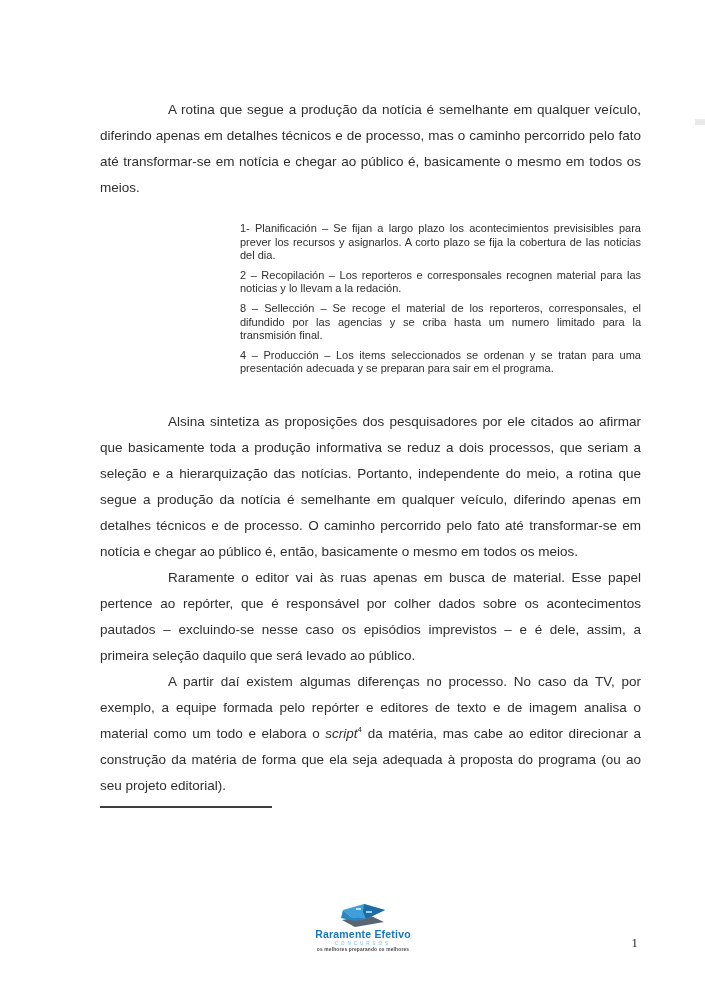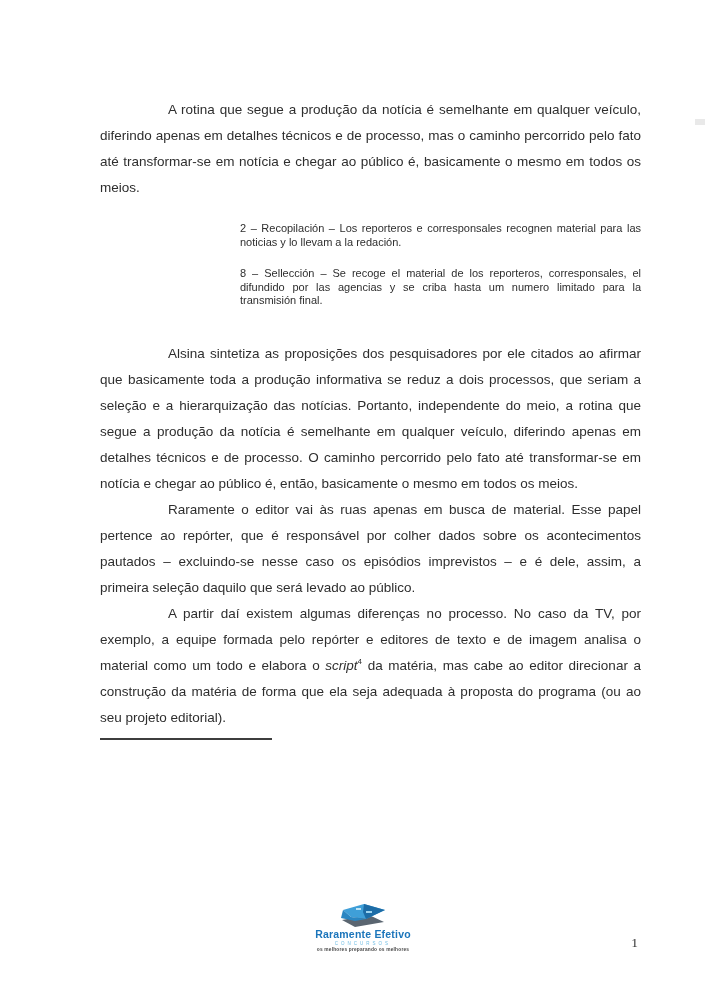--- a/index.html
+++ b/index.html
@@ -25,21 +25,21 @@
   }
   .quote-block {
     margin: 21px 0 33px 140px;
     font-size: 11px;
     line-height: 13.6px;
     text-align: justify;
     text-align-last: left;
     color: #2e2e2e;
   }
   .quote-item { margin: 0; }
-  .quote-item + .quote-item { margin-top: 18px; }
+  .quote-item + .quote-item { margin-top: 6px; }
   .italic-word { font-style: italic; }
   .superscript { font-size: 8px; vertical-align: 6px; line-height: 0; }
   .footnote-rule {
     width: 172px;
     border: 0;
     border-top: 2px solid #3e3e3e;
     margin: 7px 0 0 0;
   }
   .logo {
     position: absolute;
@@ -88,22 +88,24 @@
 </style>
 </head>
 <body>
 
 <div class="page">
 
   <p class="body-para">A rotina que segue a produção da notícia é semelhante em qualquer veículo, diferindo apenas em detalhes técnicos e de processo, mas o caminho percorrido pelo fato até transformar-se em notícia e chegar ao público é, basicamente o mesmo em todos os meios.</p>
 
 
   <div class="quote-block">
+    <p class="quote-item">1- Planificación – Se fijan a largo plazo los acontecimientos previsisibles para prever los recursos y asignarlos. A corto plazo se fija la cobertura de las noticias del dia.</p>
     <p class="quote-item">2 – Recopilación – Los reporteros e corresponsales recognen material para las noticias y lo llevam a la redación.</p>
     <p class="quote-item">8 – Sellección – Se recoge el material de los reporteros, corresponsales, el difundido por las agencias y se criba hasta um numero limitado para la transmisión final.</p>
+    <p class="quote-item">4 – Producción – Los items seleccionados se ordenan y se tratan para uma presentación adecuada y se preparan para sair em el programa.</p>
   </div>
 
   <p class="body-para">Alsina sintetiza as proposições dos pesquisadores por ele citados ao afirmar que basicamente toda a produção informativa se reduz a dois processos, que seriam a seleção e a hierarquização das notícias. Portanto, independente do meio, a rotina que segue a produção da notícia é semelhante em qualquer veículo, diferindo apenas em detalhes técnicos e de processo. O caminho percorrido pelo fato até transformar-se em notícia e chegar ao público é, então, basicamente o mesmo em todos os meios.</p>
 
   <p class="body-para">Raramente o editor vai às ruas apenas em busca de material. Esse papel pertence ao repórter, que é responsável por colher dados sobre os acontecimentos pautados – excluindo-se nesse caso os episódios imprevistos – e é dele, assim, a primeira seleção daquilo que será levado ao público.</p>
 
   <p class="body-para">
     <span>A partir daí existem algumas diferenças no processo. No caso da TV, por exemplo, a equipe formada pelo repórter e editores de texto e de imagem analisa o material como um todo e elabora o </span><span class="italic-word">script</span><span class="superscript">4</span><span> da matéria, mas cabe ao editor direcionar a construção da matéria de forma que ela seja adequada à proposta do programa (ou ao seu projeto editorial).</span>
   </p>
 

